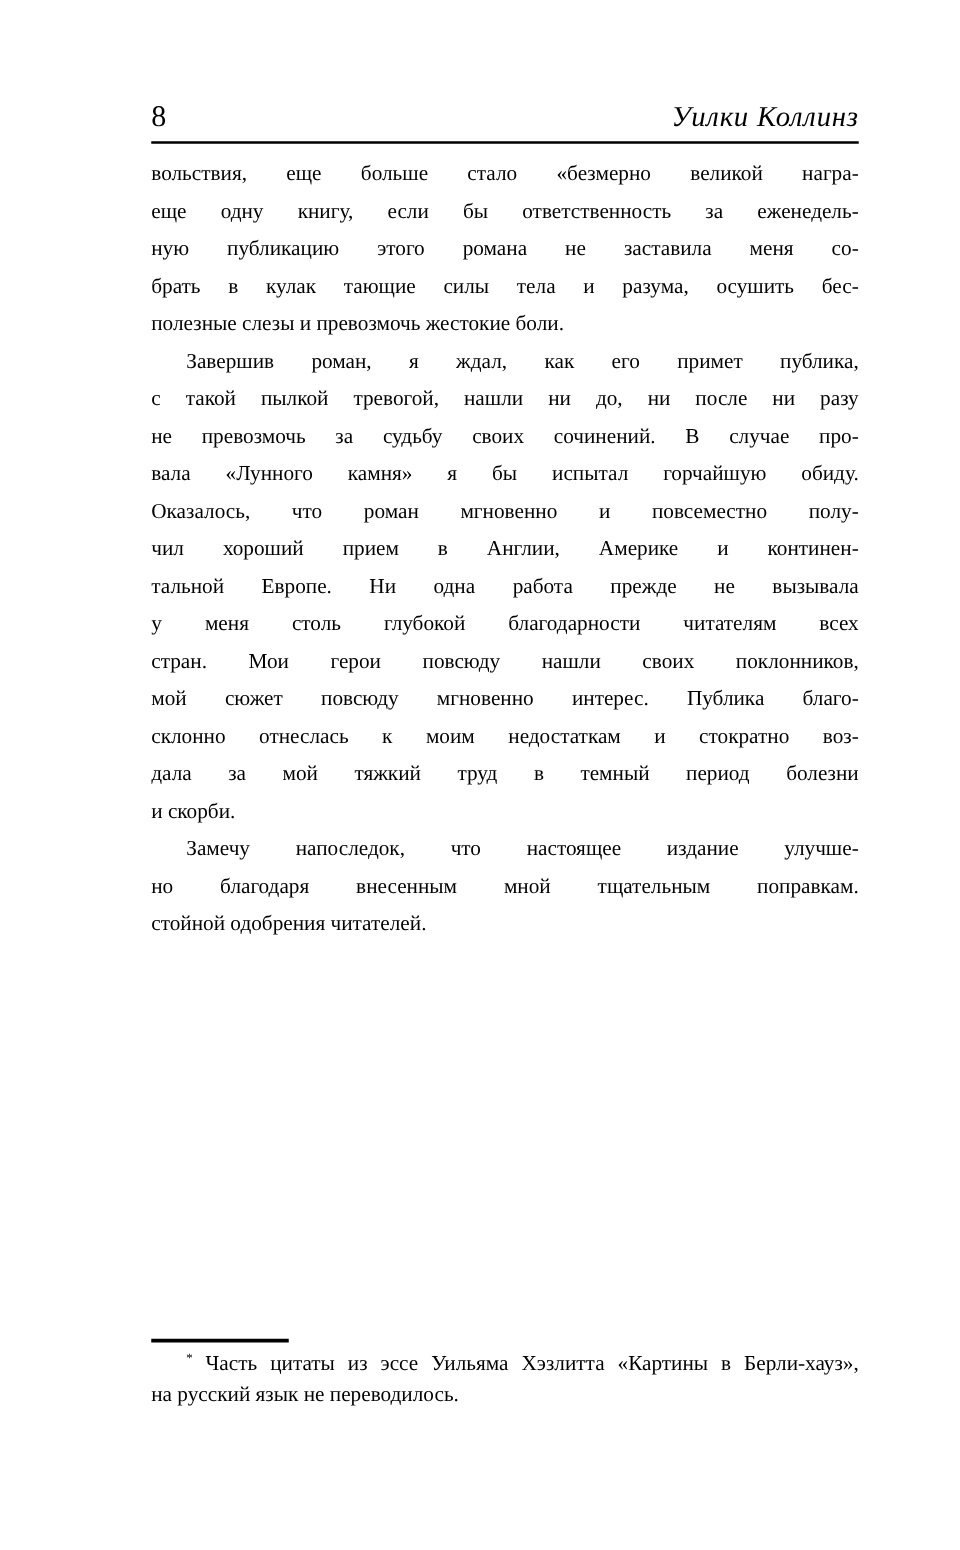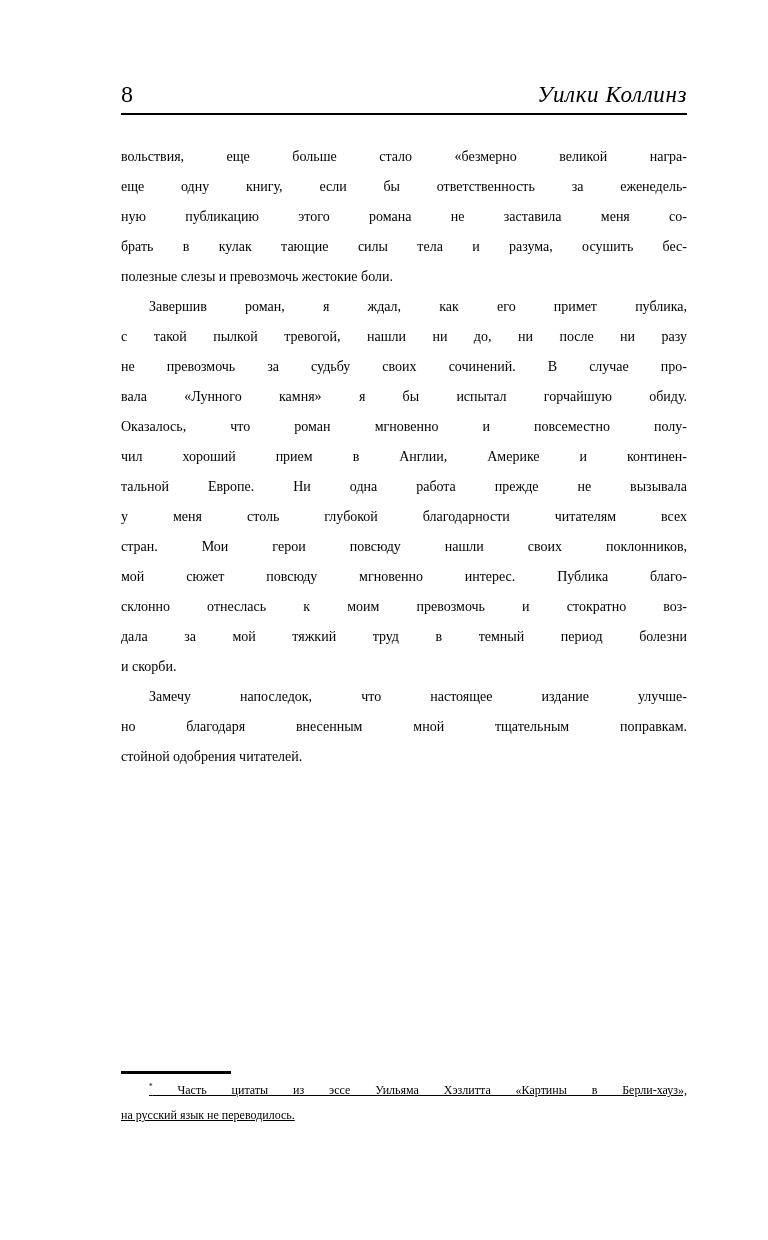--- a/index.html
+++ b/index.html
@@ -43,22 +43,22 @@
     left: 121px;
     width: 566px;
     top: 113px;
     height: 2px;
     background: #000000;
   }
   .body-text {
     position: absolute;
     left: 121px;
     width: 566px;
-    top: 142px;
-    font-size: 14px;
+    top: 124px;
+    font-size: 17px;
     line-height: 30px;
   }
   .paragraph { margin: 0; }
   .line {
     height: 30px;
     overflow: hidden;
     text-align: justify;
     text-align-last: justify;
   }
   .line.last {
@@ -77,23 +77,22 @@
     top: 1071px;
     width: 110px;
     height: 3px;
     background: #000000;
   }
   .footnote {
     position: absolute;
     left: 121px;
     width: 566px;
     top: 1078px;
-    font-size: 12px;
+    font-size: 17px;
     line-height: 25px;
-    text-decoration: underline;
   }
   .footnote .line { height: 25px; }
 </style>
 </head>
 <body>
 
 <div class="page">
 
   <div class="page-header">
     <span class="page-number">8</span>
@@ -114,21 +113,21 @@
         <div class="line indent">Завершив роман, я ждал, как его примет публика,</div>
         <div class="line">с такой пылкой тревогой, нашли ни до, ни после ни разу</div>
         <div class="line">не превозмочь за судьбу своих сочинений. В случае про-</div>
         <div class="line">вала «Лунного камня» я бы испытал горчайшую обиду.</div>
         <div class="line">Оказалось, что роман мгновенно и повсеместно полу-</div>
         <div class="line">чил хороший прием в Англии, Америке и континен-</div>
         <div class="line">тальной Европе. Ни одна работа прежде не вызывала</div>
         <div class="line">у меня столь глубокой благодарности читателям всех</div>
         <div class="line">стран. Мои герои повсюду нашли своих поклонников,</div>
         <div class="line">мой сюжет повсюду мгновенно интерес. Публика благо-</div>
-        <div class="line">склонно отнеслась к моим превозмочь и стократно воз-</div>
+        <div class="line">склонно отнеслась к моим недостаткам и стократно воз-</div>
         <div class="line">дала за мой тяжкий труд в темный период болезни</div>
         <div class="line last">и скорби.</div>
       </div>
       <div class="paragraph">
         <div class="line indent">Замечу напоследок, что настоящее издание улучше-</div>
         <div class="line">но благодаря внесенным мной тщательным поправкам.</div>
         <div class="line last">стойной одобрения читателей.</div>
       </div>
     </div>
 

